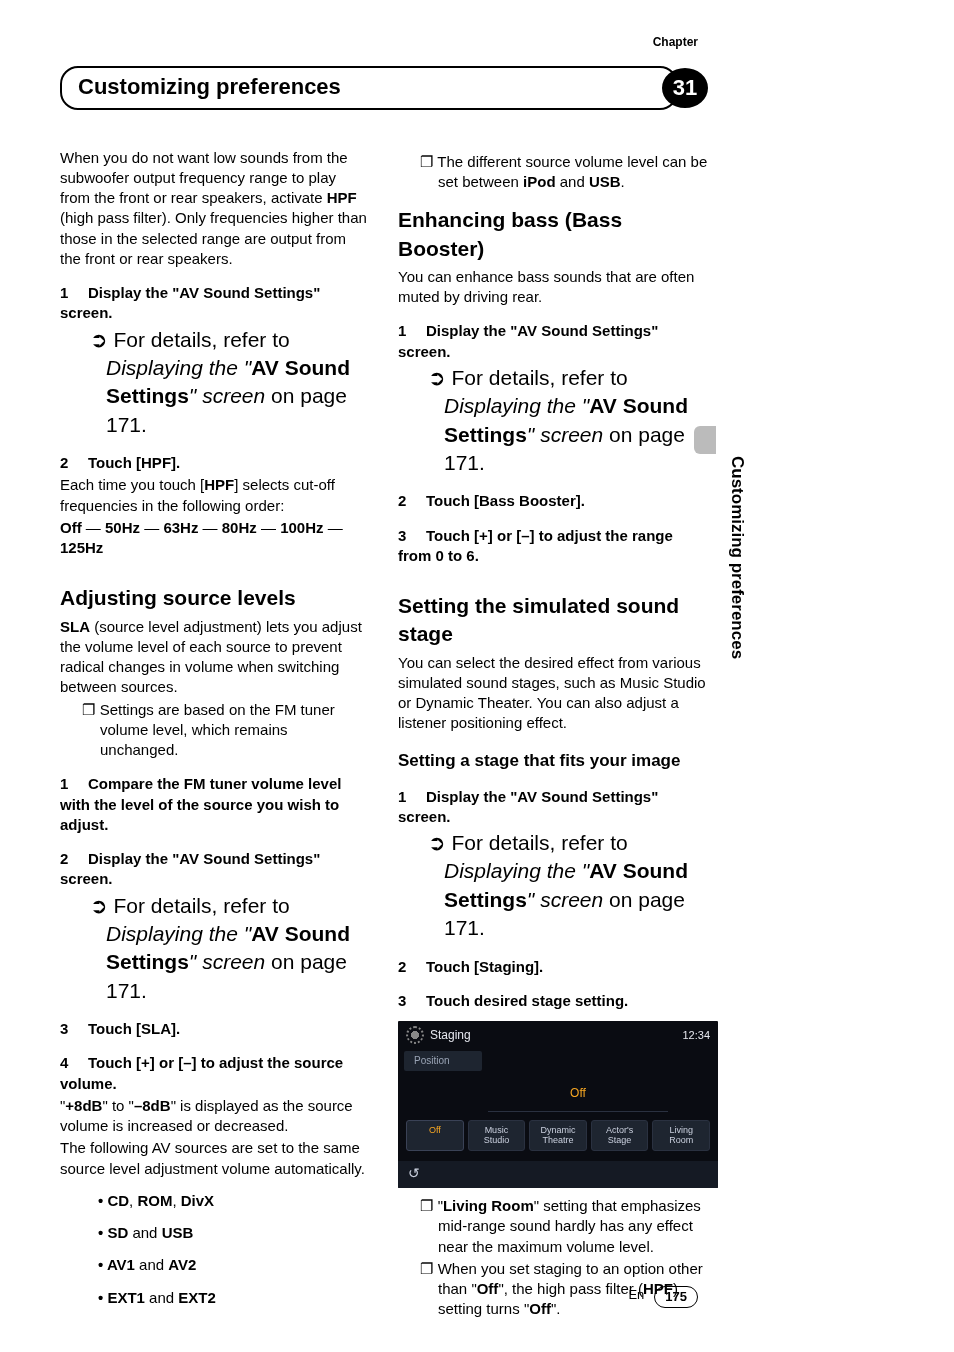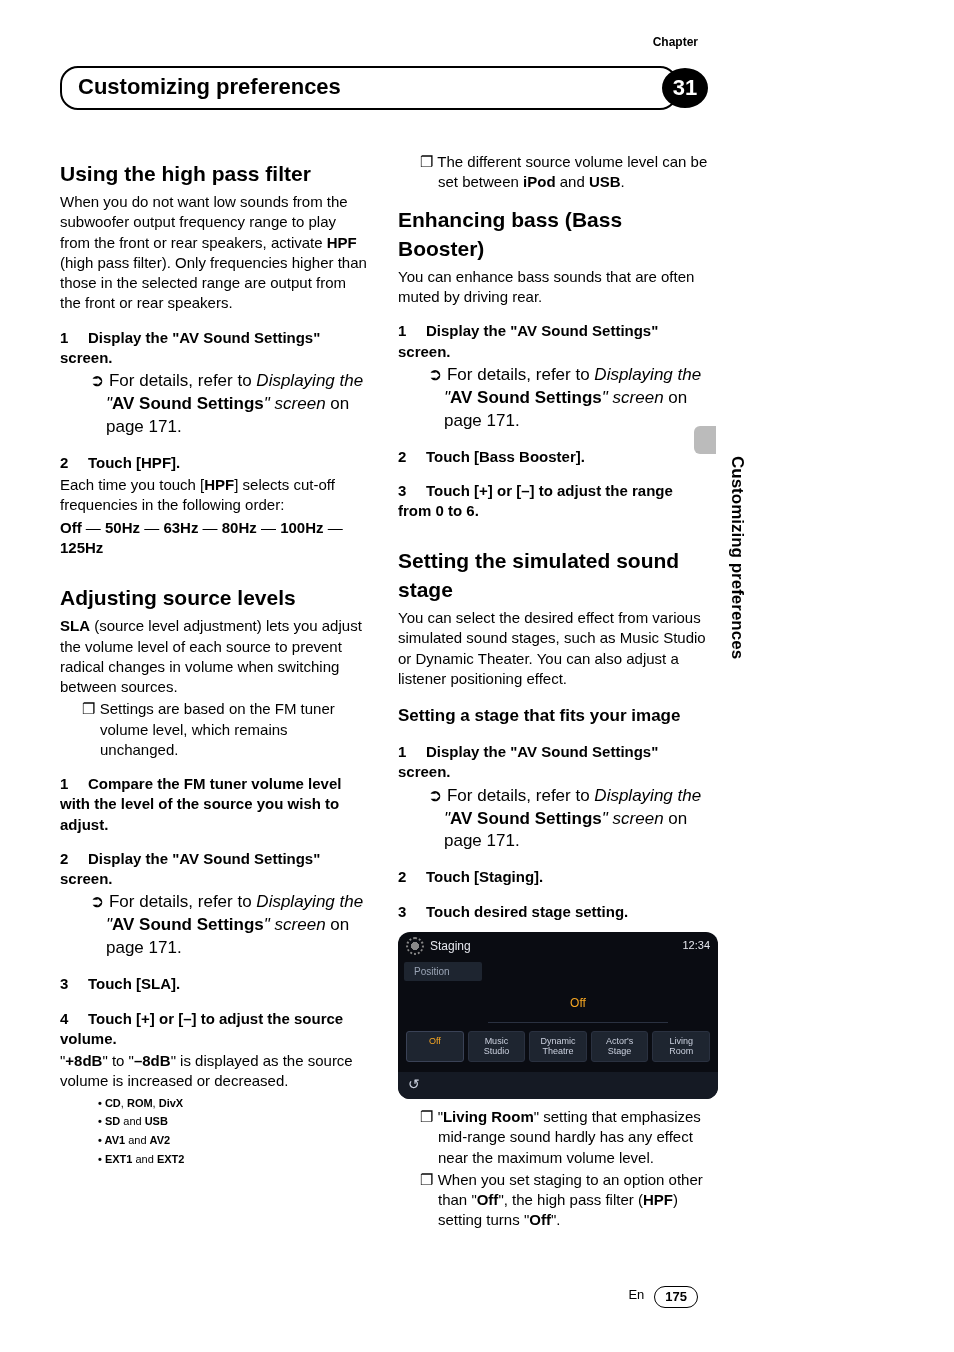--- a/index.html
+++ b/index.html
@@ -81,38 +81,38 @@
     font-size: 15px;
     font-weight: 700;
     margin: 14px 0 0 0;
   }
   .step .num {
     display: inline-block;
     width: 28px;
   }
   .sub {
     margin: 2px 0 2px 30px;
-    font-size: 17px;
+    font-size: 21px;
     text-indent: -16px;
     padding-left: 16px;
   }
   .note {
     margin: 2px 0 2px 22px;
     font-size: 15px;
     text-indent: -18px;
     padding-left: 18px;
   }
   .bullet-list {
     margin: 4px 0 2px 38px;
     padding: 0;
     list-style: none;
   }
   .bullet-list li {
-    font-size: 11px;
-    margin: 4px 0;
+    font-size: 15px;
+    margin: 12px 0;
     text-indent: -14px;
     padding-left: 14px;
   }
   .bullet-list li::before {
     content: "• ";
     font-weight: 700;
   }
   b { font-weight: 700; }
   .i { font-style: italic; }
   .side-tab {
@@ -130,21 +130,21 @@
     top: 456px;
     writing-mode: vertical-rl;
     font-family: "Arial Black", Arial, sans-serif;
     font-weight: 800;
     font-size: 17px;
   }
   .screenshot {
     width: 320px;
     margin: 10px auto 8px auto;
     background: #0a0c12;
-    border-radius: 12px;
+    border-radius: 1px;
     font-family: Arial, sans-serif;
     color: #d4d8e0;
     font-size: 11px;
     overflow: hidden;
   }
   .ss-head {
     display: flex;
     align-items: center;
     padding: 5px 8px 3px 8px;
   }
@@ -225,21 +225,20 @@
     <div class="chapter-badge">31</div>
   </div>
 
   <div class="side-tab"></div>
   <div class="side-text">Customizing preferences</div>
 
   <div class="columns">
 
     <div class="col">
 
-      <h2>Using the high pass filter</h2>
       <p>
         <span>When you do not want low sounds from the subwoofer output frequency range to play from the front or rear speakers, activate </span><b>HPF</b><span> (high pass filter). Only frequencies higher than those in the selected range are output from the front or rear speakers.</span>
       </p>
 
       <p class="step">
         <span class="num">1</span><span>Display the </span><span>"</span><span>AV Sound Settings</span><span>"</span><span> screen.</span>
       </p>
       <p class="sub">➲ <span class="light">For details, refer to </span><span class="i">Displaying the </span><span class="i">"</span><b>AV Sound Settings</b><span class="i">"</span><span class="i"> screen</span><span class="light"> on page 171.</span></p>
 
       <p class="step">
@@ -258,20 +257,21 @@
 
       <p class="step">
         <span class="num">2</span><span>Display the </span><span>"</span><span>AV Sound Settings</span><span>"</span><span> screen.</span>
       </p>
       <p class="sub">➲ <span class="light">For details, refer to </span><span class="i">Displaying the </span><span class="i">"</span><b>AV Sound Settings</b><span class="i">"</span><span class="i"> screen</span><span class="light"> on page 171.</span></p>
 
       <p class="step"><span class="num">3</span><span>Touch [SLA].</span></p>
 
       <p class="step"><span class="num">4</span><span>Touch [+] or [–] to adjust the source volume.</span></p>
       <p><span>"</span><b>+8dB</b><span>" to "</span><b>–8dB</b><span>" is displayed as the source volume is increased or decreased.</span></p>
+      <p>The following AV sources are set to the same source level adjustment volume automatically.</p>
       <ul class="bullet-list">
         <li><b>CD</b><span>, </span><b>ROM</b><span>, </span><b>DivX</b></li>
         <li><b>SD</b><span> and </span><b>USB</b></li>
         <li><b>AV1</b><span> and </span><b>AV2</b></li>
         <li><b>EXT1</b><span> and </span><b>EXT2</b></li>
       </ul>
     </div>
 
     <div class="col">
       <p class="note" style="margin-top:6px">❐ <span>The different source volume level can be set between </span><b>iPod</b><span> and </span><b>USB</b><span>.</span></p>

